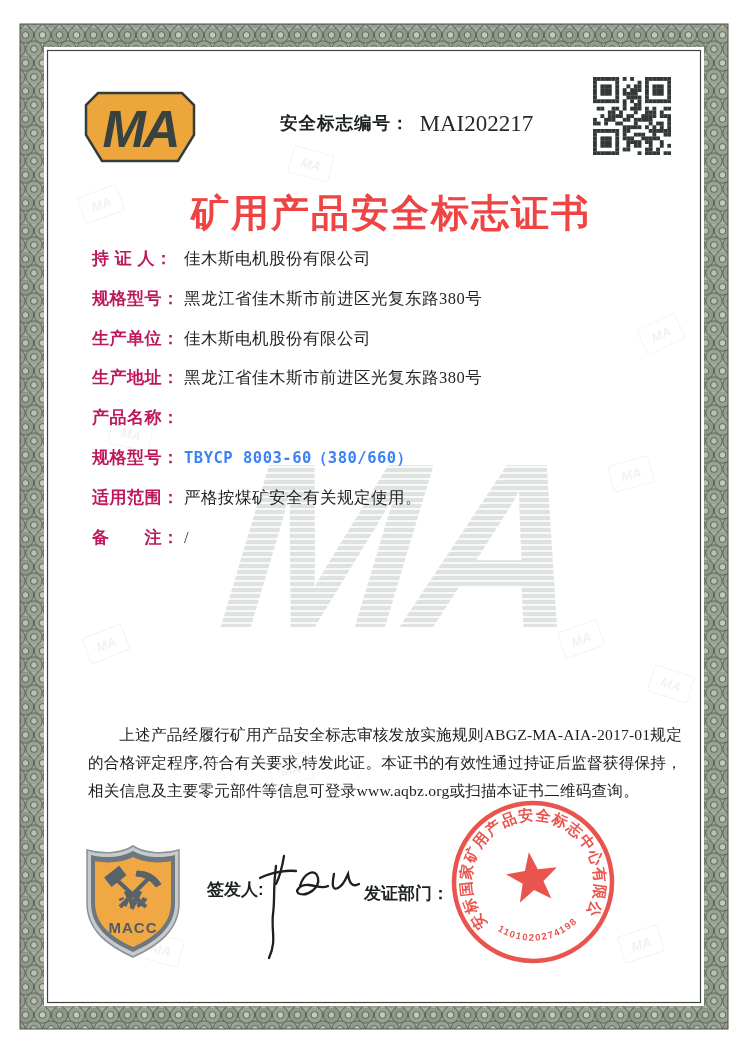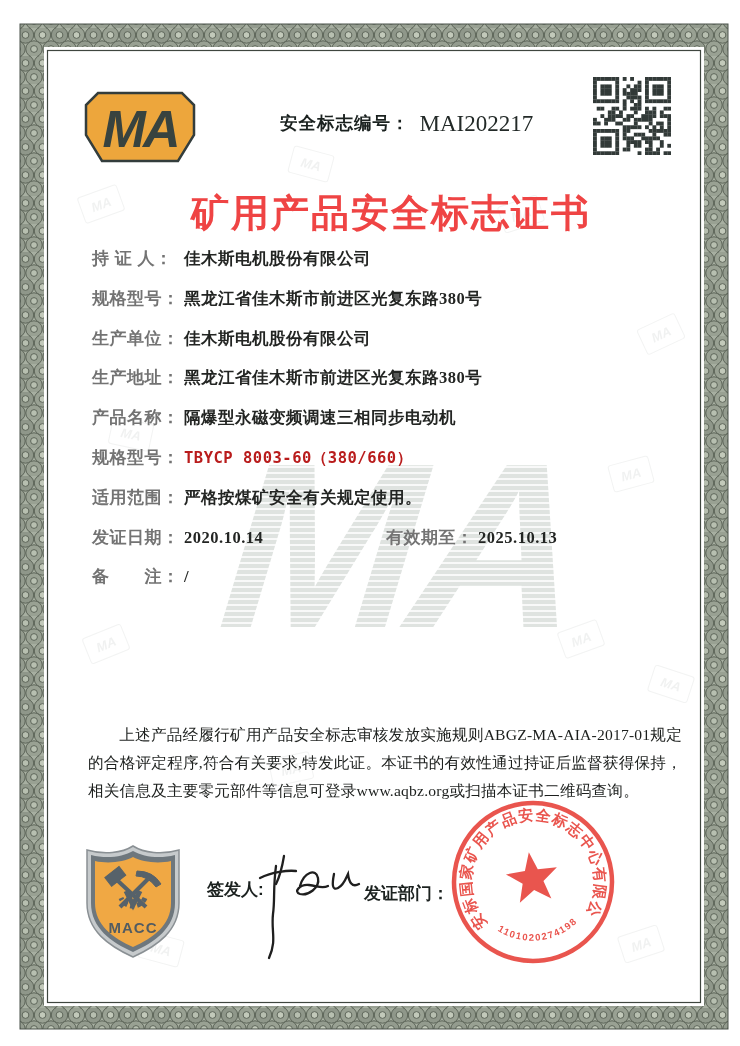--- a/index.html
+++ b/index.html
@@ -28,24 +28,24 @@
 
 4;margin-left:10px;color:#232a28;}
   .qr{position:absolute;left:545px;top:26px;}
   .title{position:absolute;left:0;top:120px;width:100%;text-align:center;
          font-family:"Liberation Serif",serif;font-weight:700;font-size:38px;
          color:#ef4444;letter-spacing:2px;margin:17px;}
 
   
   .fields{position:absolute;left:44px;top:196px;right:18px;}
   .field-row{display:flex;align-items:baseline;height:25px;margin-bottom:14.8px;white-space:nowrap;}
-  .flabel{display:inline-block;min-width:92px;font-size:17px;font-weight:700;color:#737373;letter-spacing:.5px;}
-  .fvalue{font-family:"Liberation Serif",serif;font-size:16.5px;color:#232523;letter-spacing:.5px;font-weight:bold;}
+  .flabel{display:inline-block;min-width:92px;font-size:17px;font-weight:700;color:#be185d;letter-spacing:.5px;}
+  .fvalue{font-family:"Liberation Serif",serif;font-size:16.5px;color:#232523;letter-spacing:.5px;}
   .field-row.compact .fvalue{font-size:14.8px;letter-spacing:0;}
-  .field-row.mono .fvalue{font-family:"DejaVu Sans Mono",monospace;font-size:15.5px;font-weight:700;color:#b91c1c;}
+  .field-row.mono .fvalue{font-family:"DejaVu Sans Mono",monospace;font-size:15.5px;font-weight:700;color:#3b82f6;}
   .dates .flabel2{margin-left:112px;}
   .dates .fvalue{min-width:90px;}
 
   
   .statement{position:absolute;left:28px;top:658px;width:594px;margin:12px;
          font-family:"Liberation Serif",serif;font-size:15.6px;line-height:1.78;
          color:#1c1f1d;text-align:justify;text-indent:2em;letter-spacing:.2px;}
 
   
   .shield{position:absolute;left:34px;top:792px;}
@@ -351,35 +351,28 @@
       <div class="field-row">
         <span class="flabel">生产单位：</span>
         <span class="fvalue">佳木斯电机股份有限公司</span>
       </div>
       <div class="field-row">
         <span class="flabel">生产地址：</span>
         <span class="fvalue">黑龙江省佳木斯市前进区光复东路380号</span>
       </div>
       <div class="field-row">
         <span class="flabel">产品名称：</span>
-        <span class="fvalue">隔爆型永磁变频调速三相同步电动机</span>
       </div>
       <div class="field-row mono">
         <span class="flabel">规格型号：</span>
         <span class="fvalue">TBYCP 8003-60（380/660）</span>
       </div>
       <div class="field-row">
         <span class="flabel">适用范围：</span>
         <span class="fvalue">严格按煤矿安全有关规定使用。</span>
-      </div>
-      <div class="field-row dates">
-        <span class="flabel">发证日期：</span>
-        <span class="fvalue">2020.10.14</span>
-        <span class="flabel flabel2">有效期至：</span>
-        <span class="fvalue">2025.10.13</span>
       </div>
       <div class="field-row">
         <span class="flabel">备　　注：</span>
         <span class="fvalue">/</span>
       </div>
     </div>
 
     <p class="statement">上述产品经履行矿用产品安全标志审核发放实施规则ABGZ-MA-AIA-2017-01规定的合格评定程序,符合有关要求,特发此证。本证书的有效性通过持证后监督获得保持，相关信息及主要零元部件等信息可登录www.aqbz.org或扫描本证书二维码查询。</p>
 
     <svg class="shield" width="102" height="118" viewBox="0 0 102 118">

